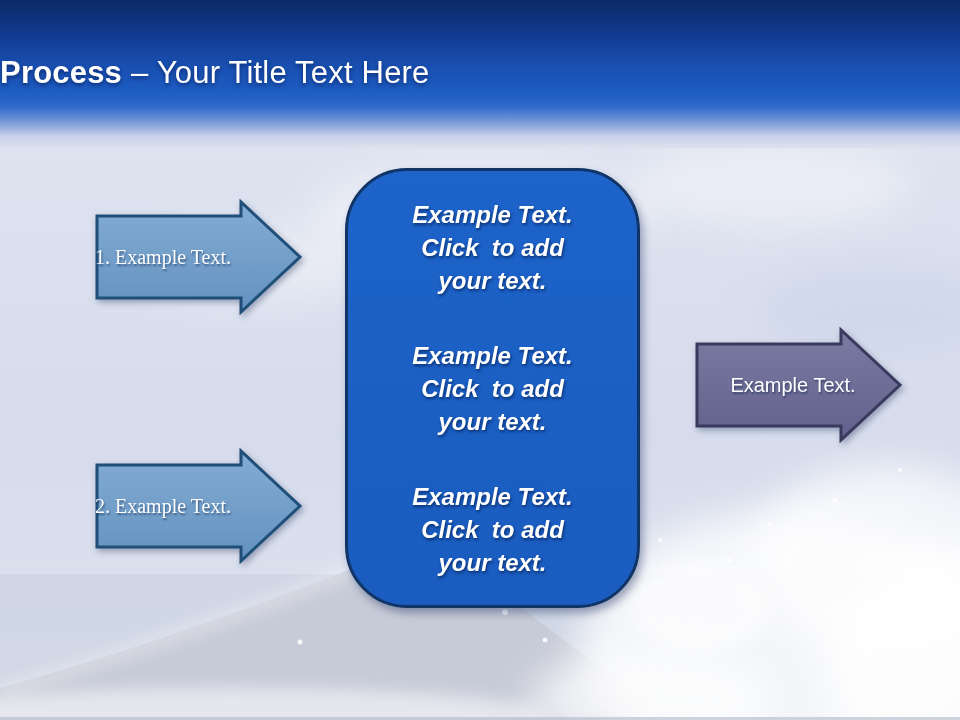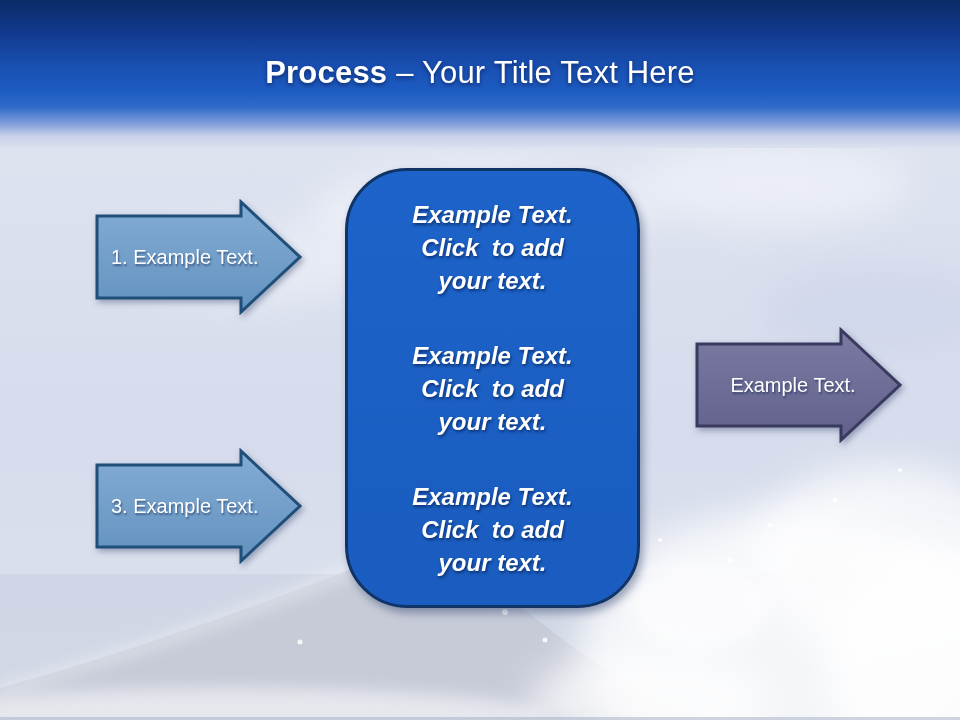--- a/index.html
+++ b/index.html
@@ -12,37 +12,37 @@
   .bg{position:absolute;left:0;top:0;width:960px;height:720px;}
   
   .header{
     position:absolute;left:0;top:0;width:960px;height:148px;
     background:linear-gradient(180deg,
       #0a2a66 0%, #113a8e 22%, #1950b2 45%, #1d5cc2 62%,
       #2f6ac9 72%, #7d9bd9 83%, #c7d1e9 92%, #dce1ee 100%);
   }
   .title{
     position:absolute;left:0;top:53px;width:960px;
-    text-align:center;color:#ffffff;font-size:31px;line-height:40px;
+    text-align:left;color:#ffffff;font-size:31px;line-height:40px;
     text-shadow:0 2px 4px rgba(0,10,50,.55);
     letter-spacing:.2px;
   }
   .title .bold{font-weight:bold;}
   .title .rest{font-weight:normal;margin-left:9px;}
   
   .arrow{position:absolute;width:208px;height:116px;}
   .arrow svg{position:absolute;left:0;top:0;filter:drop-shadow(2px 3px 3px rgba(25,45,90,.38));}
   .arrow .alabel{
     position:absolute;left:0;top:17px;height:82px;width:176px;
     display:flex;align-items:center;
     color:#ffffff;font-size:20px;
     text-shadow:1px 2px 2px rgba(15,40,80,.55);
     white-space:pre-wrap;
   }
-  .arrow.left .alabel{padding-left:16px;box-sizing:border-box;justify-content:flex-start;}
+  .arrow.left .alabel{box-sizing:border-box;justify-content:flex-start;font-family:Liberation Serif, serif;}
   .arrow.right .alabel{justify-content:center;width:196px;}
   .a1{left:95px;top:199px;}
   .a2{left:95px;top:324px;}
   .a3{left:95px;top:448px;}
   .ar{left:695px;top:327px;}
   
   .center-box{
     position:absolute;left:345px;top:168px;width:295px;height:440px;
     box-sizing:border-box;
     background:linear-gradient(180deg,#1d63c9 0%,#1a5cbf 100%);
@@ -143,21 +143,21 @@
       <polygon points="2,17 146,17 146,3 205,58 146,113 146,99 2,99" fill="url(#gradLeftArrow)" stroke="#1f4e79" stroke-width="3"></polygon>
     </svg>
     <div class="alabel">1. Example Text.</div>
   </div>
 
 
   <div class="arrow left a3">
     <svg width="208" height="116" viewBox="0 0 208 116">
       <polygon points="2,17 146,17 146,3 205,58 146,113 146,99 2,99" fill="url(#gradLeftArrow)" stroke="#1f4e79" stroke-width="3"></polygon>
     </svg>
-    <div class="alabel">3. Example Text.</div>
+    <div class="alabel">2. Example Text.</div>
   </div>
 
   <div class="center-box">
     <div class="cpar">
       <div class="cline">Example Text.</div>
       <div class="cline">Click  to add</div>
       <div class="cline">your text.</div>
     </div>
     <div class="cpar">
       <div class="cline">Example Text.</div>

